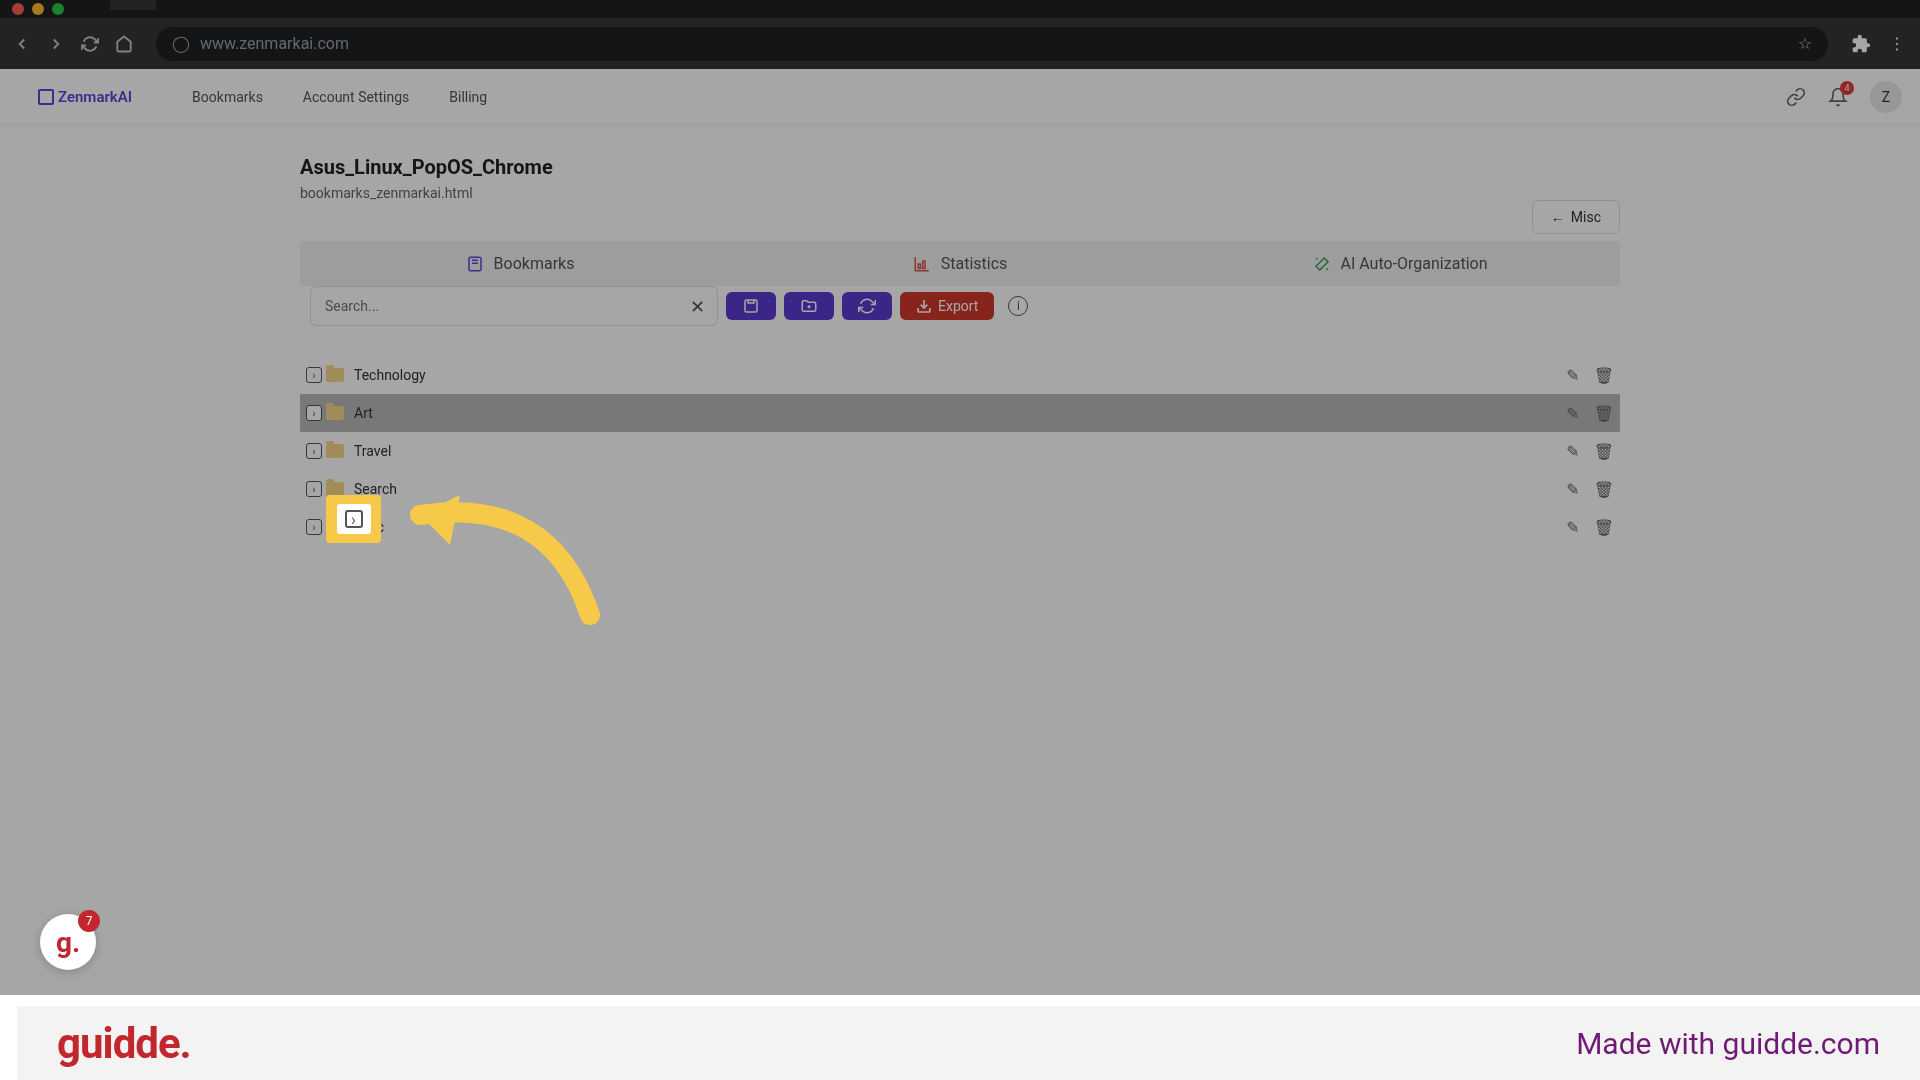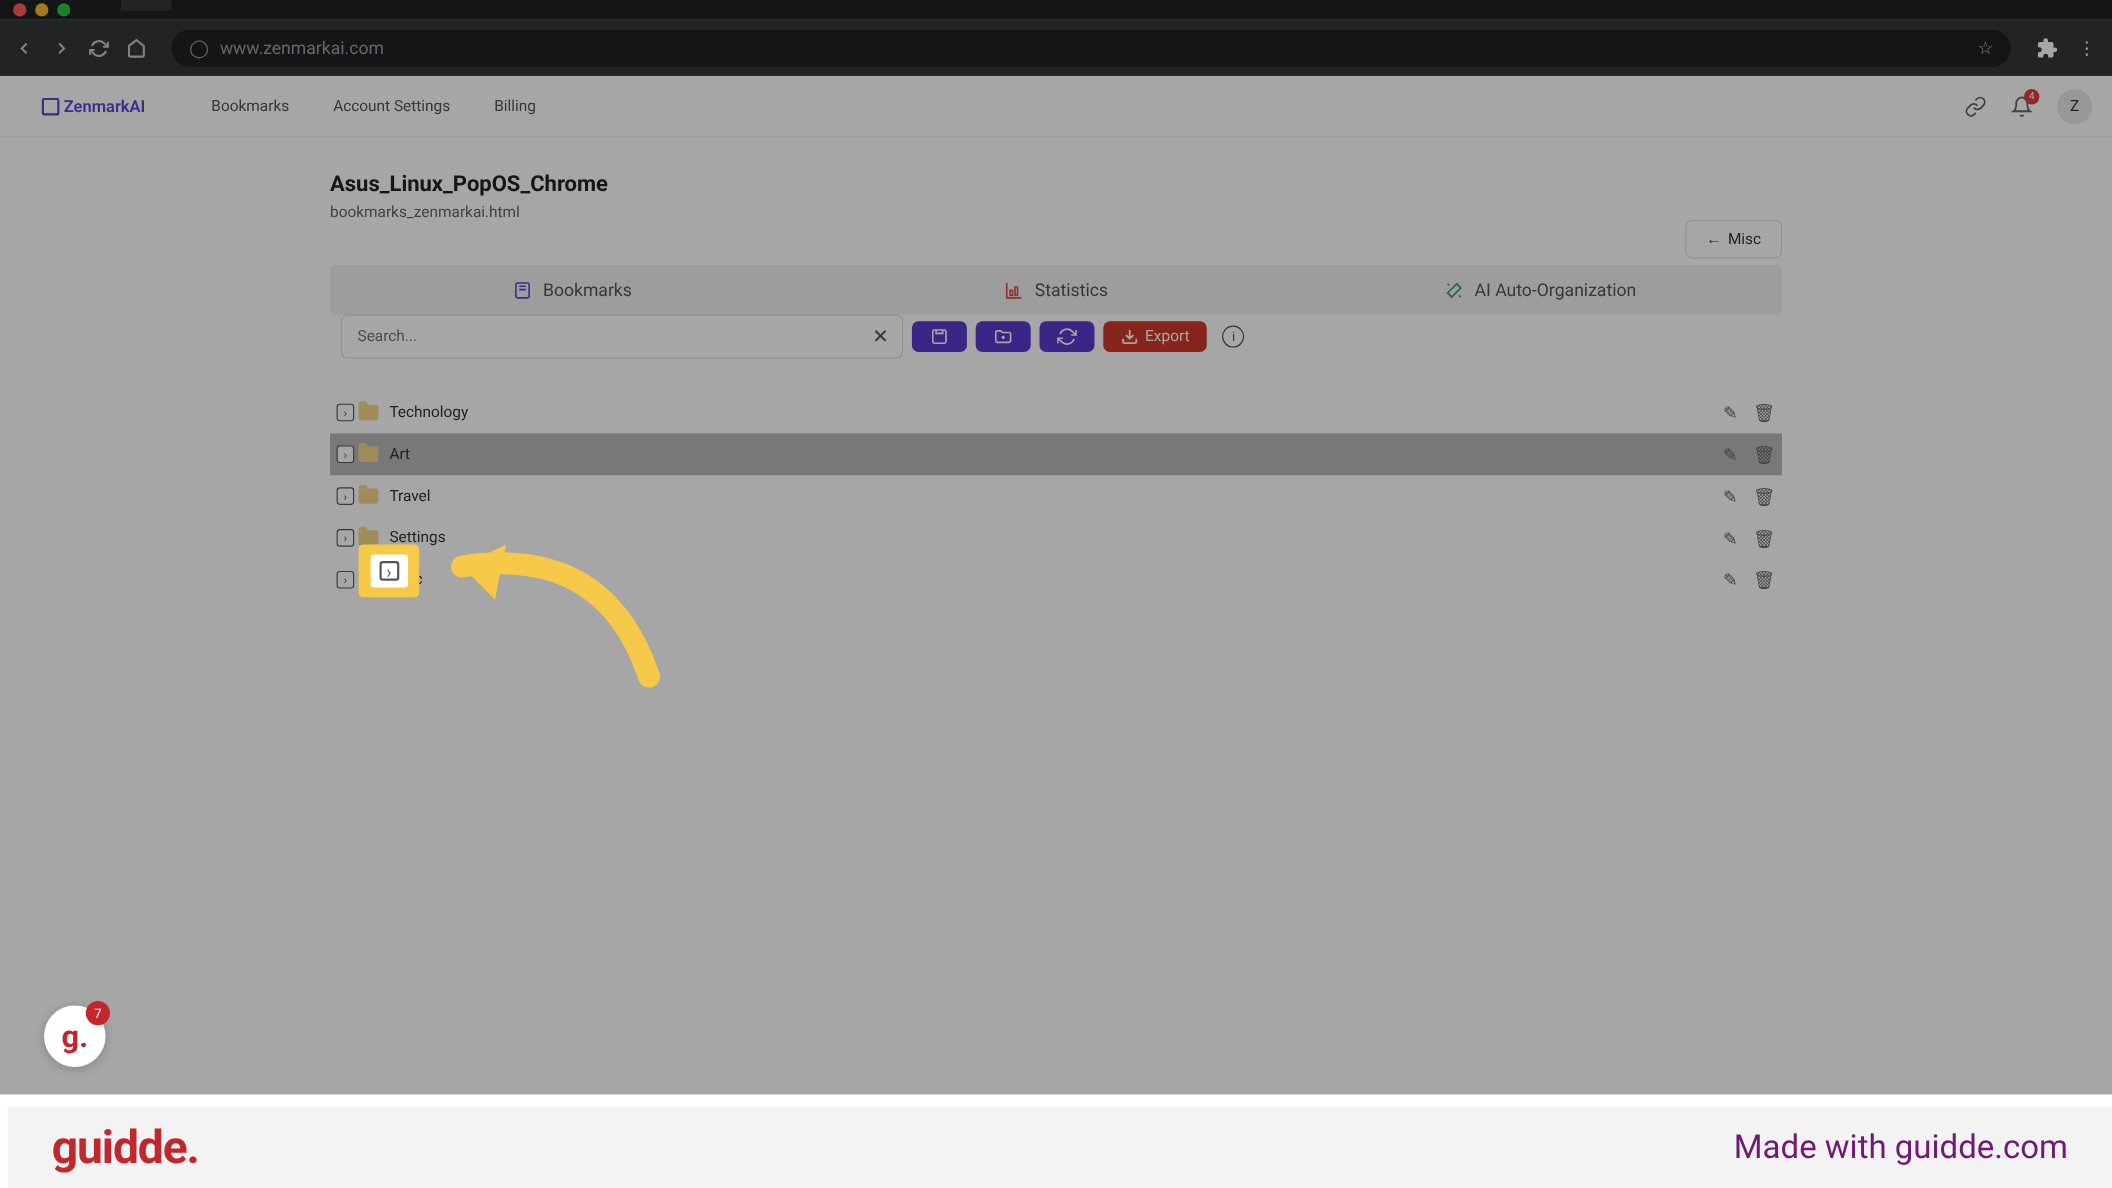--- a/index.html
+++ b/index.html
@@ -47,21 +47,21 @@
 .tab.active { background:#fff; border-radius:4px; color:#c75c1e; }
 .tab-icon { width:18px; height:18px; }
 .tab:nth-child(1) .tab-icon{color:#5b46d9;}
 .tab:nth-child(2) .tab-icon{color:#d9534f;}
 .tab:nth-child(3) .tab-icon{color:#3a9d5d;}
 .tab:nth-child(4) .tab-icon{color:#d97b2b;}
 
 .section-title { font-size:22px; font-weight:700; margin:40px 0 20px 20px; color:#222; }
 
 .toolbar { display:flex; align-items:center; gap:8px; margin-left:10px; }
-.search-box { width:511px; height:40px; border:1px solid #ddd; border-radius:6px; display:flex; align-items:center; padding:0 14px; color:#888; position:relative; }
+.search-box { width:408px; height:40px; border:1px solid #ddd; border-radius:6px; display:flex; align-items:center; padding:0 14px; color:#888; position:relative; }
 .search-box input { border:none; outline:none; flex:1; font-size:14px; background:transparent; }
 .search-clear { position:absolute; right:12px; cursor:pointer; color:#555; font-size:18px; }
 .btn { height:28px; border:none; border-radius:6px; display:flex; align-items:center; justify-content:center; cursor:pointer; color:#fff; }
 .btn-purple { background:#5b3bd1; width:50px; }
 .btn-export { background:#d0392b; padding:0 16px; gap:6px; font-size:14px; }
 .info-icon { width:20px; height:20px; border:1.5px solid #555; border-radius:50%; display:flex; align-items:center; justify-content:center; font-size:12px; color:#555; margin-left:6px; }
 
 .cat-list { margin-top:30px; }
 .cat-row { display:flex; align-items:center; height:38px; padding:0 6px; position:relative; }
 .cat-row.highlight { background:#b9b9b9; }
@@ -72,21 +72,21 @@
 .row-actions { margin-left:auto; display:flex; gap:14px; color:#666; }
 .row-actions span{cursor:pointer;}
 
 
 .hl-box { position:absolute; top:495px; left:326px; width:55px; height:48px; background:#f7c948; border-radius:4px; z-index:60; display:flex; align-items:center; justify-content:center; }
 .hl-inner { width:34px; height:30px; background:#fff; border-radius:3px; display:flex; align-items:center; justify-content:center; }
 .hl-expand { width:18px; height:18px; border:2px solid #555; border-radius:3px; display:flex; align-items:center; justify-content:center; color:#555; }
 .arrow-svg { position:absolute; top:455px; left:370px; z-index:60; }
 
 
-.bottom-bar { position:absolute; bottom:0; left:7px; right:0; height:74px; background:#f3f3f3; display:flex; align-items:center; padding:0 40px; z-index:70; }
+.bottom-bar { position:absolute; bottom:0; left:17px; right:0; height:74px; background:#f3f3f3; display:flex; align-items:center; padding:0 40px; z-index:70; }
 .guidde-logo { color:#c1272d; font-size:42px; font-weight:700; letter-spacing:-1px; }
 .made-with { margin-left:auto; color:#701a75; font-size:30px; }
 
 
 .float-badge { position:absolute; left:40px; bottom:110px; width:56px; height:56px; border-radius:50%; background:#fff; box-shadow:0 2px 10px rgba(0,0,0,.2); display:flex; align-items:center; justify-content:center; z-index:60; }
 .float-badge-inner { color:#c1272d; font-size:28px; font-weight:700; }
 .float-count { position:absolute; top:-4px; right:-4px; width:22px; height:22px; border-radius:50%; background:#c1272d; color:#fff; font-size:12px; display:flex; align-items:center; justify-content:center; }
 
 svg { display:block; }
 </style>
@@ -261,21 +261,21 @@
       <span class="folder"></span>
       <span class="cat-name">Travel</span>
       <div class="row-actions">
           <span>✎</span>
           <span>🗑</span>
         </div>
     </div>
     <div class="cat-row">
       <span class="expand">›</span>
       <span class="folder"></span>
-      <span class="cat-name">Settings</span>
+      <span class="cat-name">Search</span>
       <div class="row-actions">
           <span>✎</span>
           <span>🗑</span>
         </div>
     </div>
     <div class="cat-row">
       <span class="expand">›</span>
       <span class="folder"></span>
       <span class="cat-name">Misc</span>
       <div class="row-actions">

